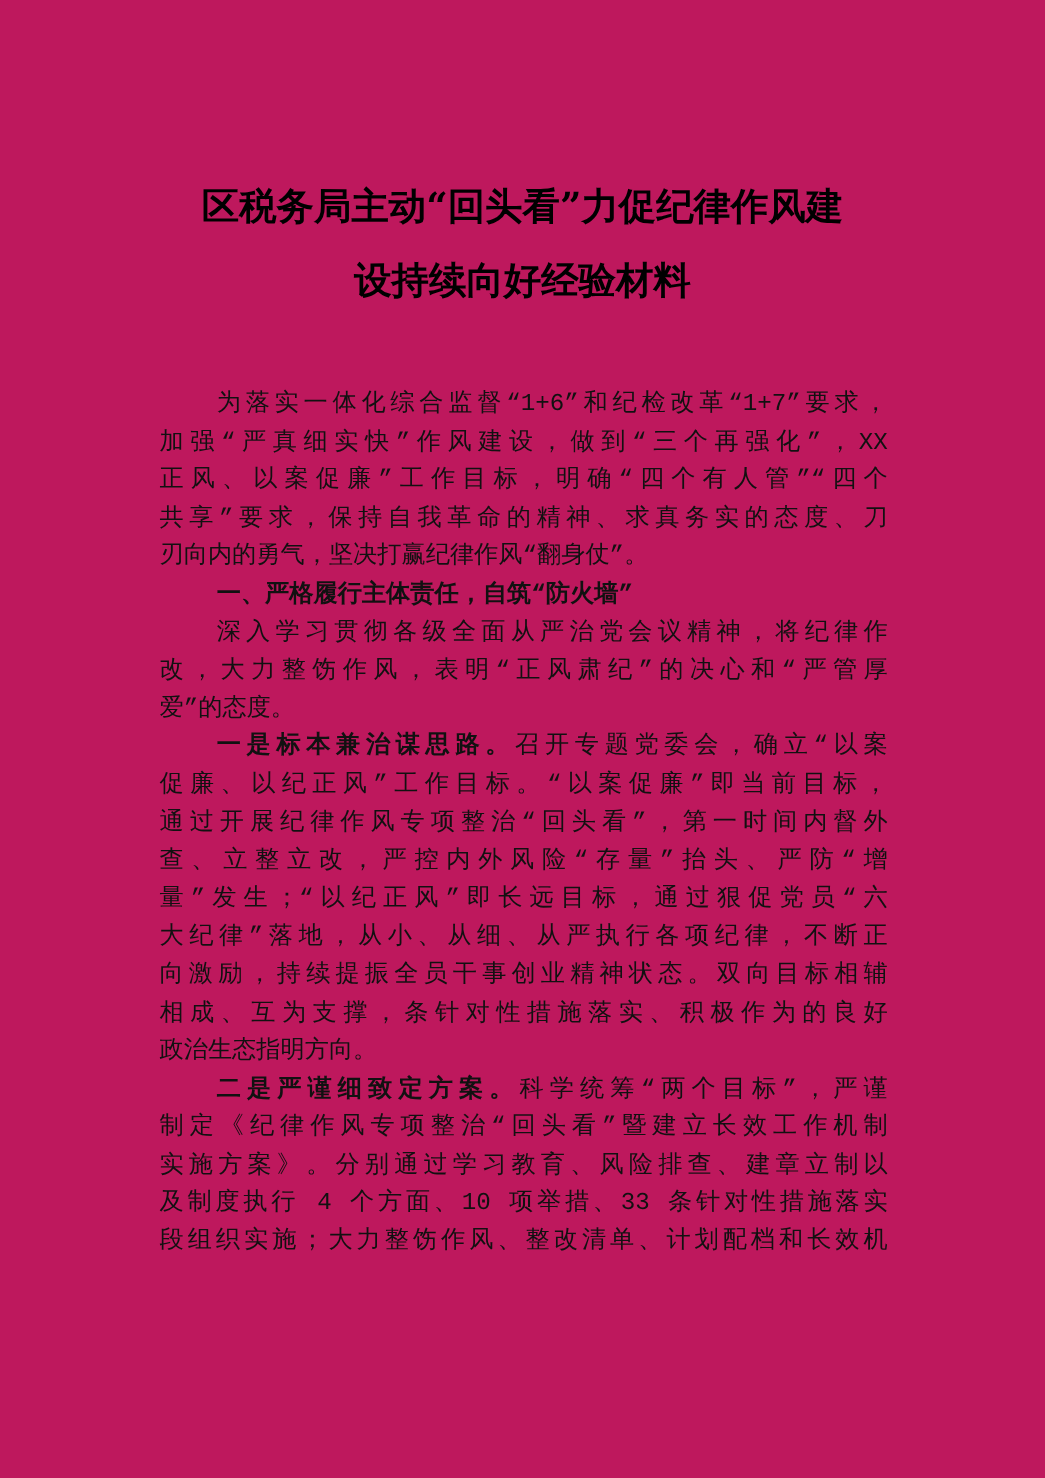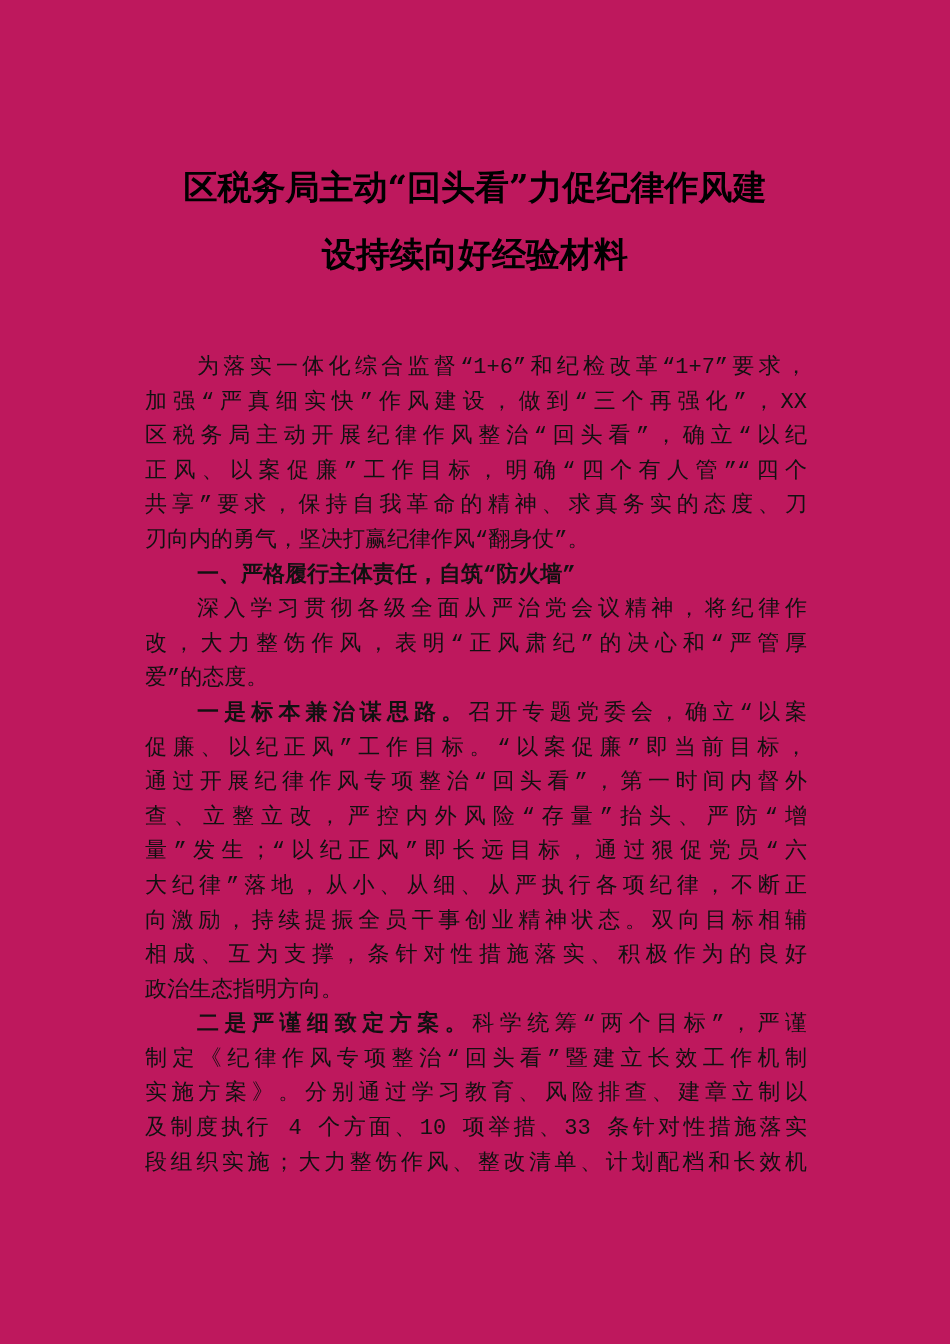--- a/index.html
+++ b/index.html
@@ -32,21 +32,20 @@
 
 <div class="page">
   <div class="title t1">区税务局主动“回头看”力促纪律作风建</div>
   <div class="title t2">设持续向好经验材料</div>
 
   <div class="body">
 
     <div>
       <div class="line indent">为落实一体化综合监督“1+6”和纪检改革“1+7”要求，</div>
       <div class="line">加强“严真细实快”作风建设，做到“三个再强化”，XX</div>
-      <div class="line">区税务局主动开展纪律作风整治“回头看”，确立“以纪</div>
       <div class="line">正风、以案促廉”工作目标，明确“四个有人管”“四个</div>
       <div class="line">共享”要求，保持自我革命的精神、求真务实的态度、刀</div>
       <div class="line last">刃向内的勇气，坚决打赢纪律作风“翻身仗”。</div>
     </div>
 
     <div class="line heading">一、严格履行主体责任，自筑“防火墙”</div>
 
     <div>
       <div class="line indent">深入学习贯彻各级全面从严治党会议精神，将纪律作</div>
       <div class="line">改，大力整饬作风，表明“正风肃纪”的决心和“严管厚</div>

